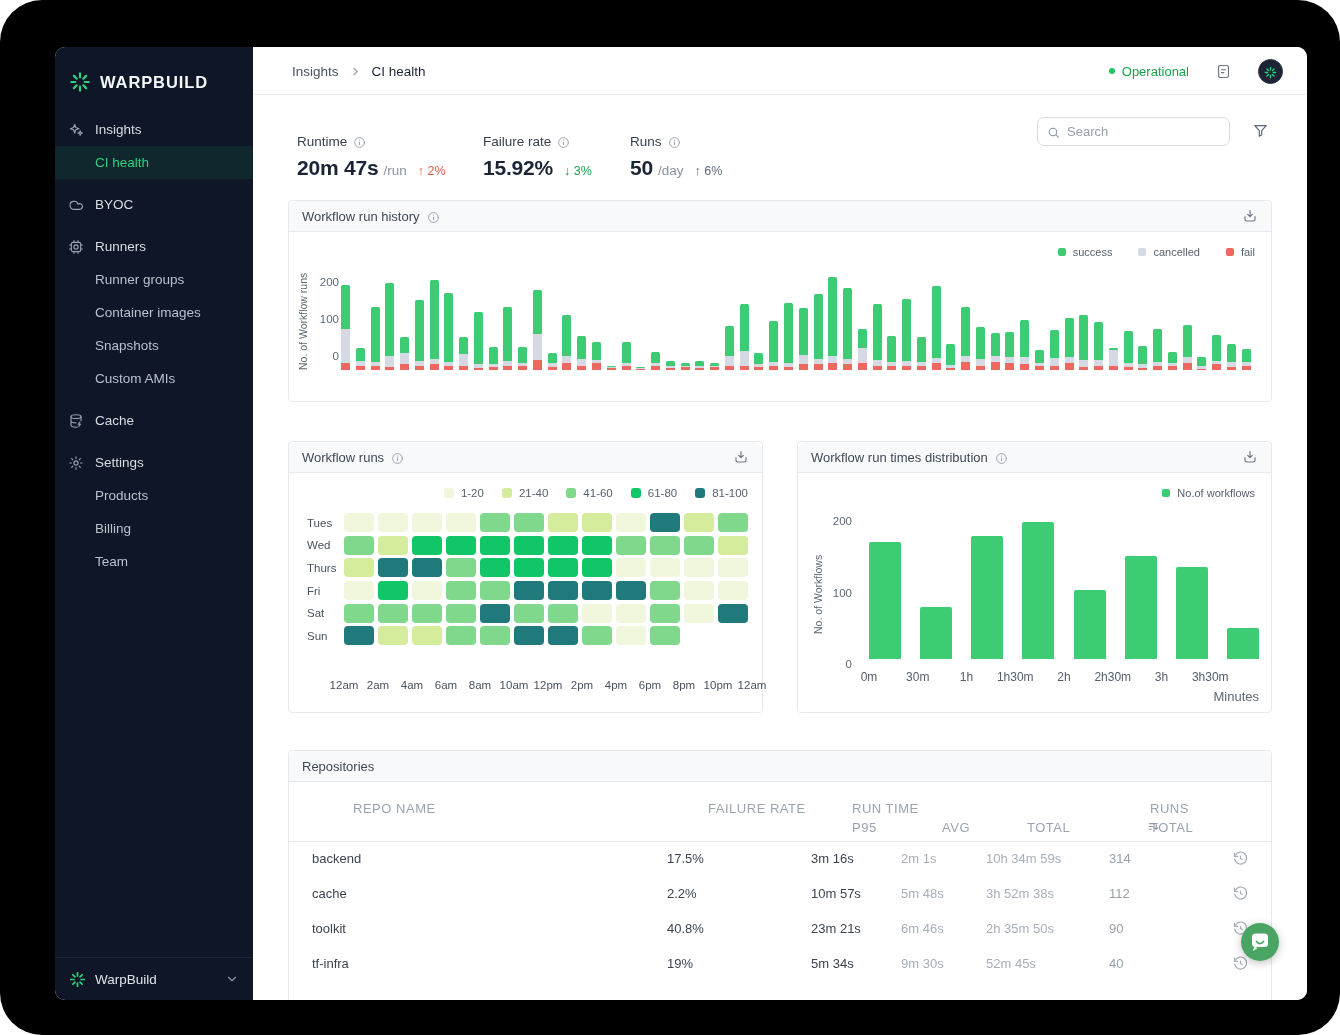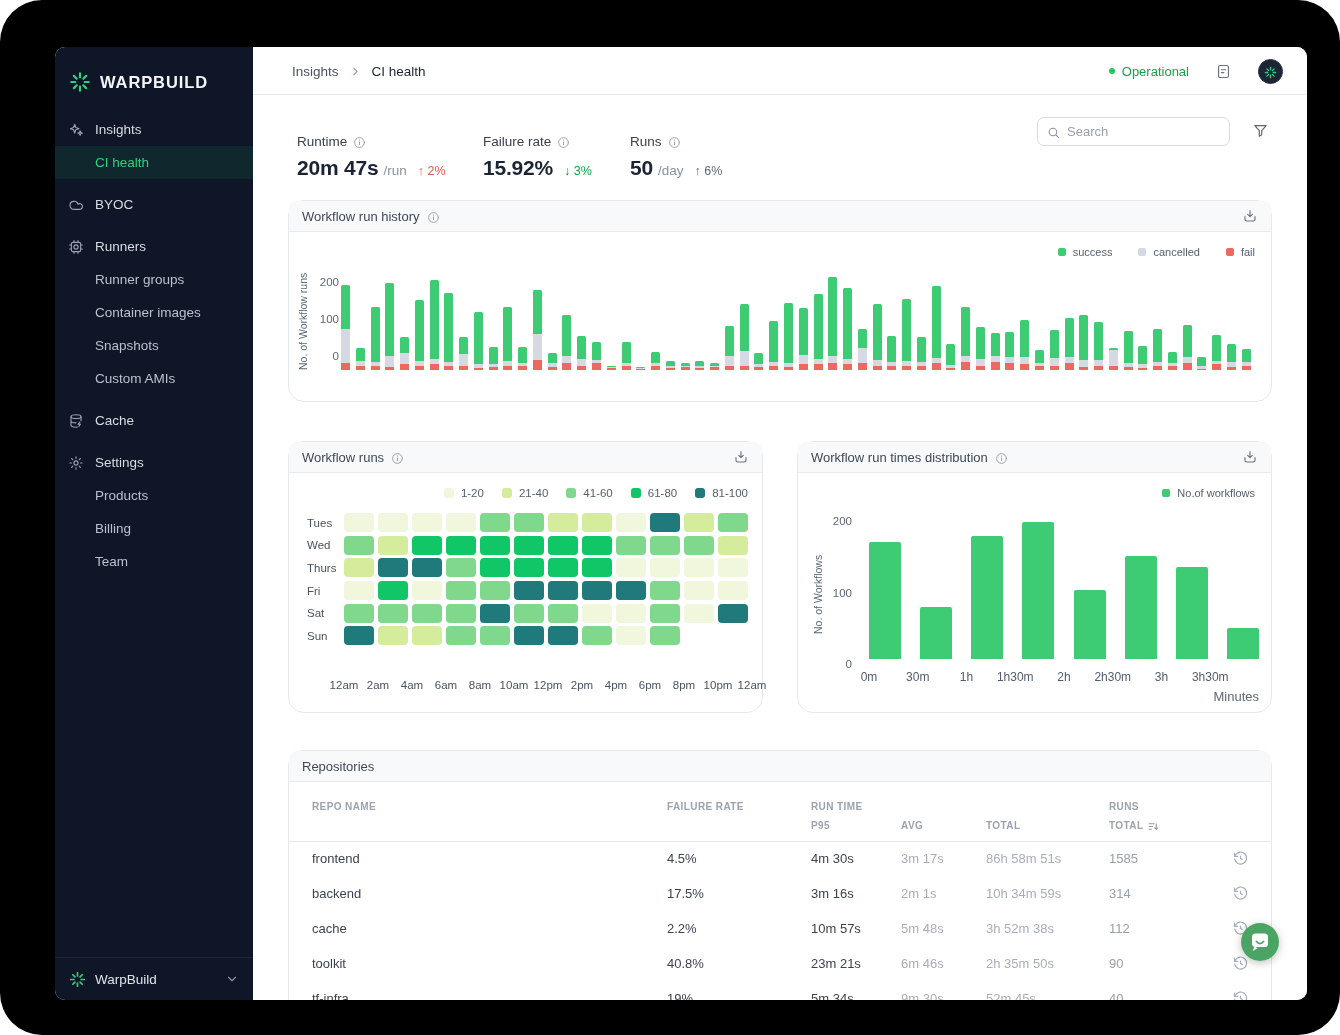--- a/index.html
+++ b/index.html
@@ -58,21 +58,21 @@
   .stat-delta { font-size:12.5px; font-weight:500; margin-left:6px; }
   .search-box { position:absolute; left:784px; top:70px; width:193px; height:29px; border:1px solid #d7dbe2; border-radius:7px; display:flex; align-items:center; padding:0 9px; gap:7px; background:#fff; }
   .search-ic { width:13px; height:13px; color:#8a92a0; flex-shrink:0; }
   .search-ic svg { width:100%; height:100%; }
   .search-box input { border:none; outline:none; font-size:13px; color:#39414e; width:100%; font-family:inherit; background:transparent; }
   .search-box input::placeholder { color:#98a0ac; }
   .funnel { position:absolute; left:999px; top:75px; width:17px; height:17px; color:#5c6775; cursor:pointer; }
   .funnel svg { width:100%; height:100%; }
 
   
-  .card { position:absolute; border:1px solid #e5e8ec; border-radius:16px; background:#fff; }
+  .card { position:absolute; border:1px solid #e5e8ec; border-radius:4px; background:#fff; }
   .card-header { height:31px; background:#f8f9fa; border-bottom:1px solid #e8eaee; border-radius:8px 8px 0 0; display:flex; align-items:center; padding:0 13px; gap:7px; }
   .card-title { font-size:13px; color:#3f4856; font-weight:500; }
   .dl-ic { width:16px; height:16px; color:#6b7480; margin-left:auto; cursor:pointer; }
   .dl-ic svg { width:100%; height:100%; }
   #card-history { left:35px; top:153px; width:984px; height:202px; }
   #card-heatmap { left:35px; top:394px; width:475px; height:272px; }
   #card-dist    { left:544px; top:394px; width:475px; height:272px; }
   #card-repos   { left:35px; top:703px; width:984px; height:312px; }
 
   .legend { position:absolute; top:45px; right:16px; display:flex; align-items:center; gap:26px; }
@@ -98,21 +98,21 @@
   .hm-cell { width:30px; height:19px; border-radius:4px; }
   #hmCols { position:absolute; left:55px; top:237px; width:408px; height:14px; }
   #hmCols .xlab { font-size:11.5px; color:#49525f; }
 
   #distBars { position:absolute; left:71px; bottom:53px; width:390px; height:145px; display:flex; align-items:flex-end; justify-content:space-between; }
   .dbar { width:32px; border-radius:2px 2px 0 0; }
   #distX { position:absolute; left:71px; top:228px; width:390px; height:14px; }
   .axis-title { position:absolute; left:71px; top:247px; width:390px; text-align:right; font-size:13px; color:#5d6876; }
 
   
-  .th { position:absolute; font-size:10px; color:#9aa3af; letter-spacing:0.04em; font-weight:700; }
+  .th { position:absolute; font-size:13px; color:#9aa3af; letter-spacing:0.04em; font-weight:400;margin-left:41px; }
   .th-r1 { top:50px; }
   .th-r2 { top:69px; }
   .sort-ic { position:absolute; left:858px; top:68px; width:13px; height:13px; color:#8f97a3; cursor:pointer; }
   .sort-ic svg { width:100%; height:100%; }
   .thead-divider { position:absolute; top:90px; left:0; right:0; border-top:1px solid #e6e9ed; }
   #repoRows { position:absolute; top:90px; left:0; right:0; }
   .repo-row { position:relative; height:35px; }
   .td { position:absolute; top:0; height:35px; display:flex; align-items:center; font-size:13px; color:#3b4350; }
   .td.dim { color:#a7aeb9; }
   .td.runs { color:#98a0ab; }
@@ -855,33 +855,20 @@
       <span class="th th-r2" style="left:612px;">AVG</span>
       <span class="th th-r2" style="left:697px;">TOTAL</span>
       <span class="th th-r2" style="left:820px;">TOTAL</span>
       <span class="sort-ic"><svg viewBox="0 0 24 24" fill="none" stroke="currentColor" stroke-width="2" stroke-linecap="round" stroke-linejoin="round">
             <path d="M4 7h9M4 12h6M4 17h4"></path>
             <path d="M17 7v10M14 14.5l3 3 3-3"></path>
           </svg></span>
       <div class="thead-divider"></div>
       <div id="repoRows">
           <div class="repo-row">
-            <span class="td " style="left: 23px;">frontend</span>
-            <span class="td " style="left: 378px;">4.5%</span>
-            <span class="td " style="left: 522px;">4m 30s</span>
-            <span class="td dim" style="left: 612px;">3m 17s</span>
-            <span class="td dim" style="left: 697px;">86h 58m 51s</span>
-            <span class="td runs" style="left: 820px;">1585</span>
-            <span class="hist-ic"><svg viewBox="0 0 24 24" fill="none" stroke="currentColor" stroke-width="1.7" stroke-linecap="round" stroke-linejoin="round">
-                <path d="M3.5 4.5V9H8"></path>
-                <path d="M3.8 13a8.5 8.5 0 1 0 .8-5.6"></path>
-                <path d="M12 8.5V12l2.5 1.5"></path>
-              </svg></span>
-          </div>
-          <div class="repo-row">
             <span class="td " style="left: 23px;">backend</span>
             <span class="td " style="left: 378px;">17.5%</span>
             <span class="td " style="left: 522px;">3m 16s</span>
             <span class="td dim" style="left: 612px;">2m 1s</span>
             <span class="td dim" style="left: 697px;">10h 34m 59s</span>
             <span class="td runs" style="left: 820px;">314</span>
             <span class="hist-ic"><svg viewBox="0 0 24 24" fill="none" stroke="currentColor" stroke-width="1.7" stroke-linecap="round" stroke-linejoin="round">
                 <path d="M3.5 4.5V9H8"></path>
                 <path d="M3.8 13a8.5 8.5 0 1 0 .8-5.6"></path>
                 <path d="M12 8.5V12l2.5 1.5"></path>

